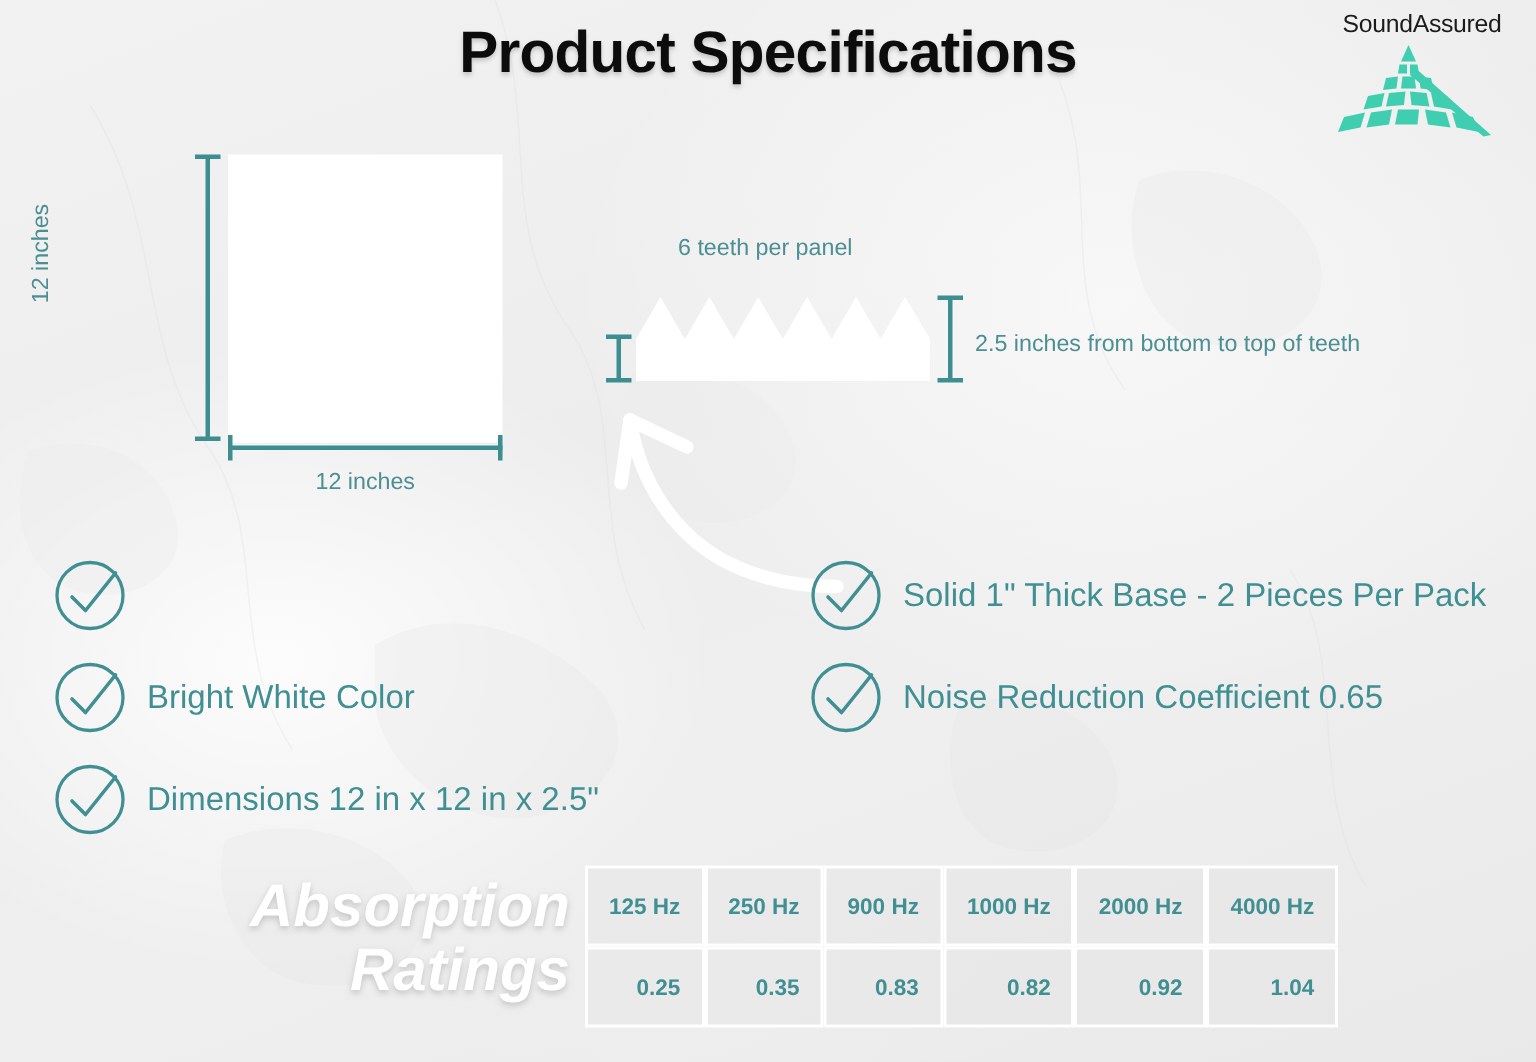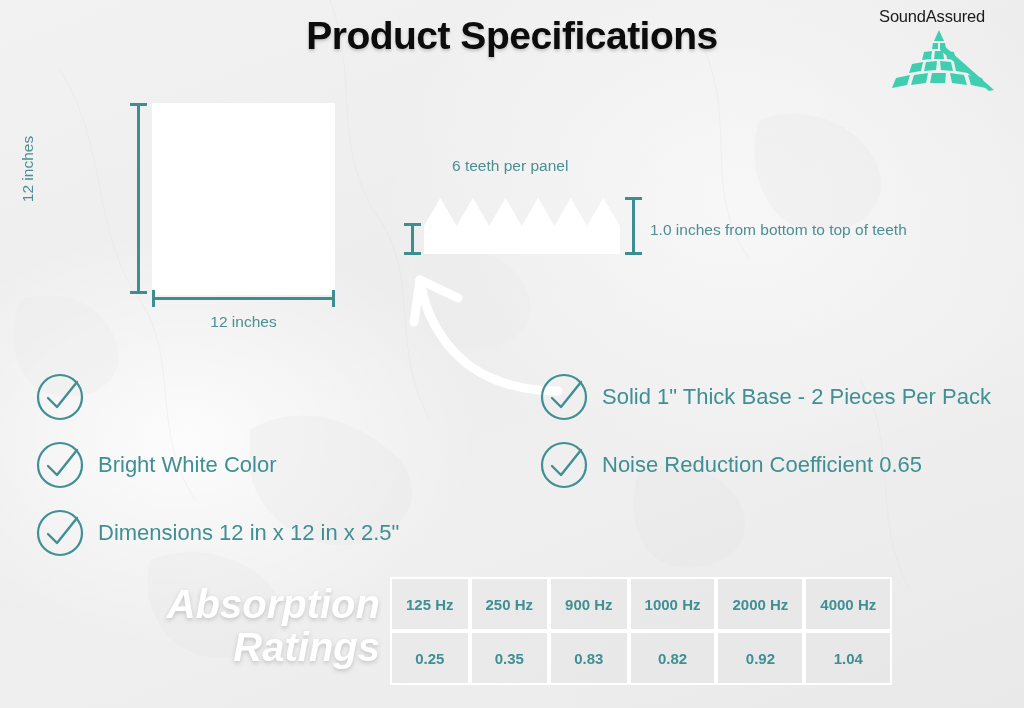--- a/index.html
+++ b/index.html
@@ -50,21 +50,21 @@
 
   #brand-logo {
     position: absolute;
     right: 10px;
     top: 4px;
     width: 132px;
     height: 88px;
   }
   #brand-wordmark {
     position: absolute;
-    right: 16px;
+    right: 0;
     top: 3px;
     width: 132px;
     text-align: center;
     font-size: 16.5px;
     font-weight: 500;
     letter-spacing: -0.2px;
     color: #1b1b1b;
   }
   #brand-pyramid {
     position: absolute;
@@ -180,21 +180,21 @@
     border-spacing: 0;
   }
   #ratings-table td {
     border: 2px solid #ffffff;
     background: rgba(228,228,228,0.45);
     color: #3f8f93;
     font-size: 15px;
     font-weight: bold;
     padding: 0 14px;
     height: 50px;
-    text-align: center;
+    text-align: right;
     white-space: nowrap;
   }
 </style>
 </head>
 <body>
 
 <div id="canvas">
 
   <svg class="texture" viewBox="0 0 1024 708" preserveAspectRatio="none">
     <g fill="none" stroke="#dcdcdc" stroke-width="1" opacity="0.55">
@@ -275,21 +275,21 @@
     <div class="dim-label" id="label-teeth">6 teeth per panel</div>
 
     <div class="dim-line v-rule" style="left:411px; top:224px; height:30px;"></div>
     <div class="dim-line v-cap" style="left:404px; top:223px;"></div>
     <div class="dim-line v-cap" style="left:404px; top:252px;"></div>
 
     <div class="dim-line v-rule" style="left:632px; top:198px; height:56px;"></div>
     <div class="dim-line v-cap" style="left:625px; top:197px;"></div>
     <div class="dim-line v-cap" style="left:625px; top:252px;"></div>
 
-    <div class="dim-label" id="label-thickness">1.0 inches from bottom to top of teeth</div>
+    <div class="dim-label" id="label-thickness">2.5 inches from bottom to top of teeth</div>
   </div>
 
   <svg id="pointer-arrow" viewBox="0 0 180 140">
     <path fill="none" stroke="#ffffff" stroke-width="9" stroke-linecap="round" d="M28,22 C34,62 58,104 104,122 C124,130 146,133 166,133"></path>
     <path fill="none" stroke="#ffffff" stroke-width="9" stroke-linecap="round" d="M28,22 L22,64"></path>
     <path fill="none" stroke="#ffffff" stroke-width="9" stroke-linecap="round" d="M28,22 L66,40"></path>
   </svg>
 
   <div class="feature-col" id="features-left">
     <div class="feature-row">

